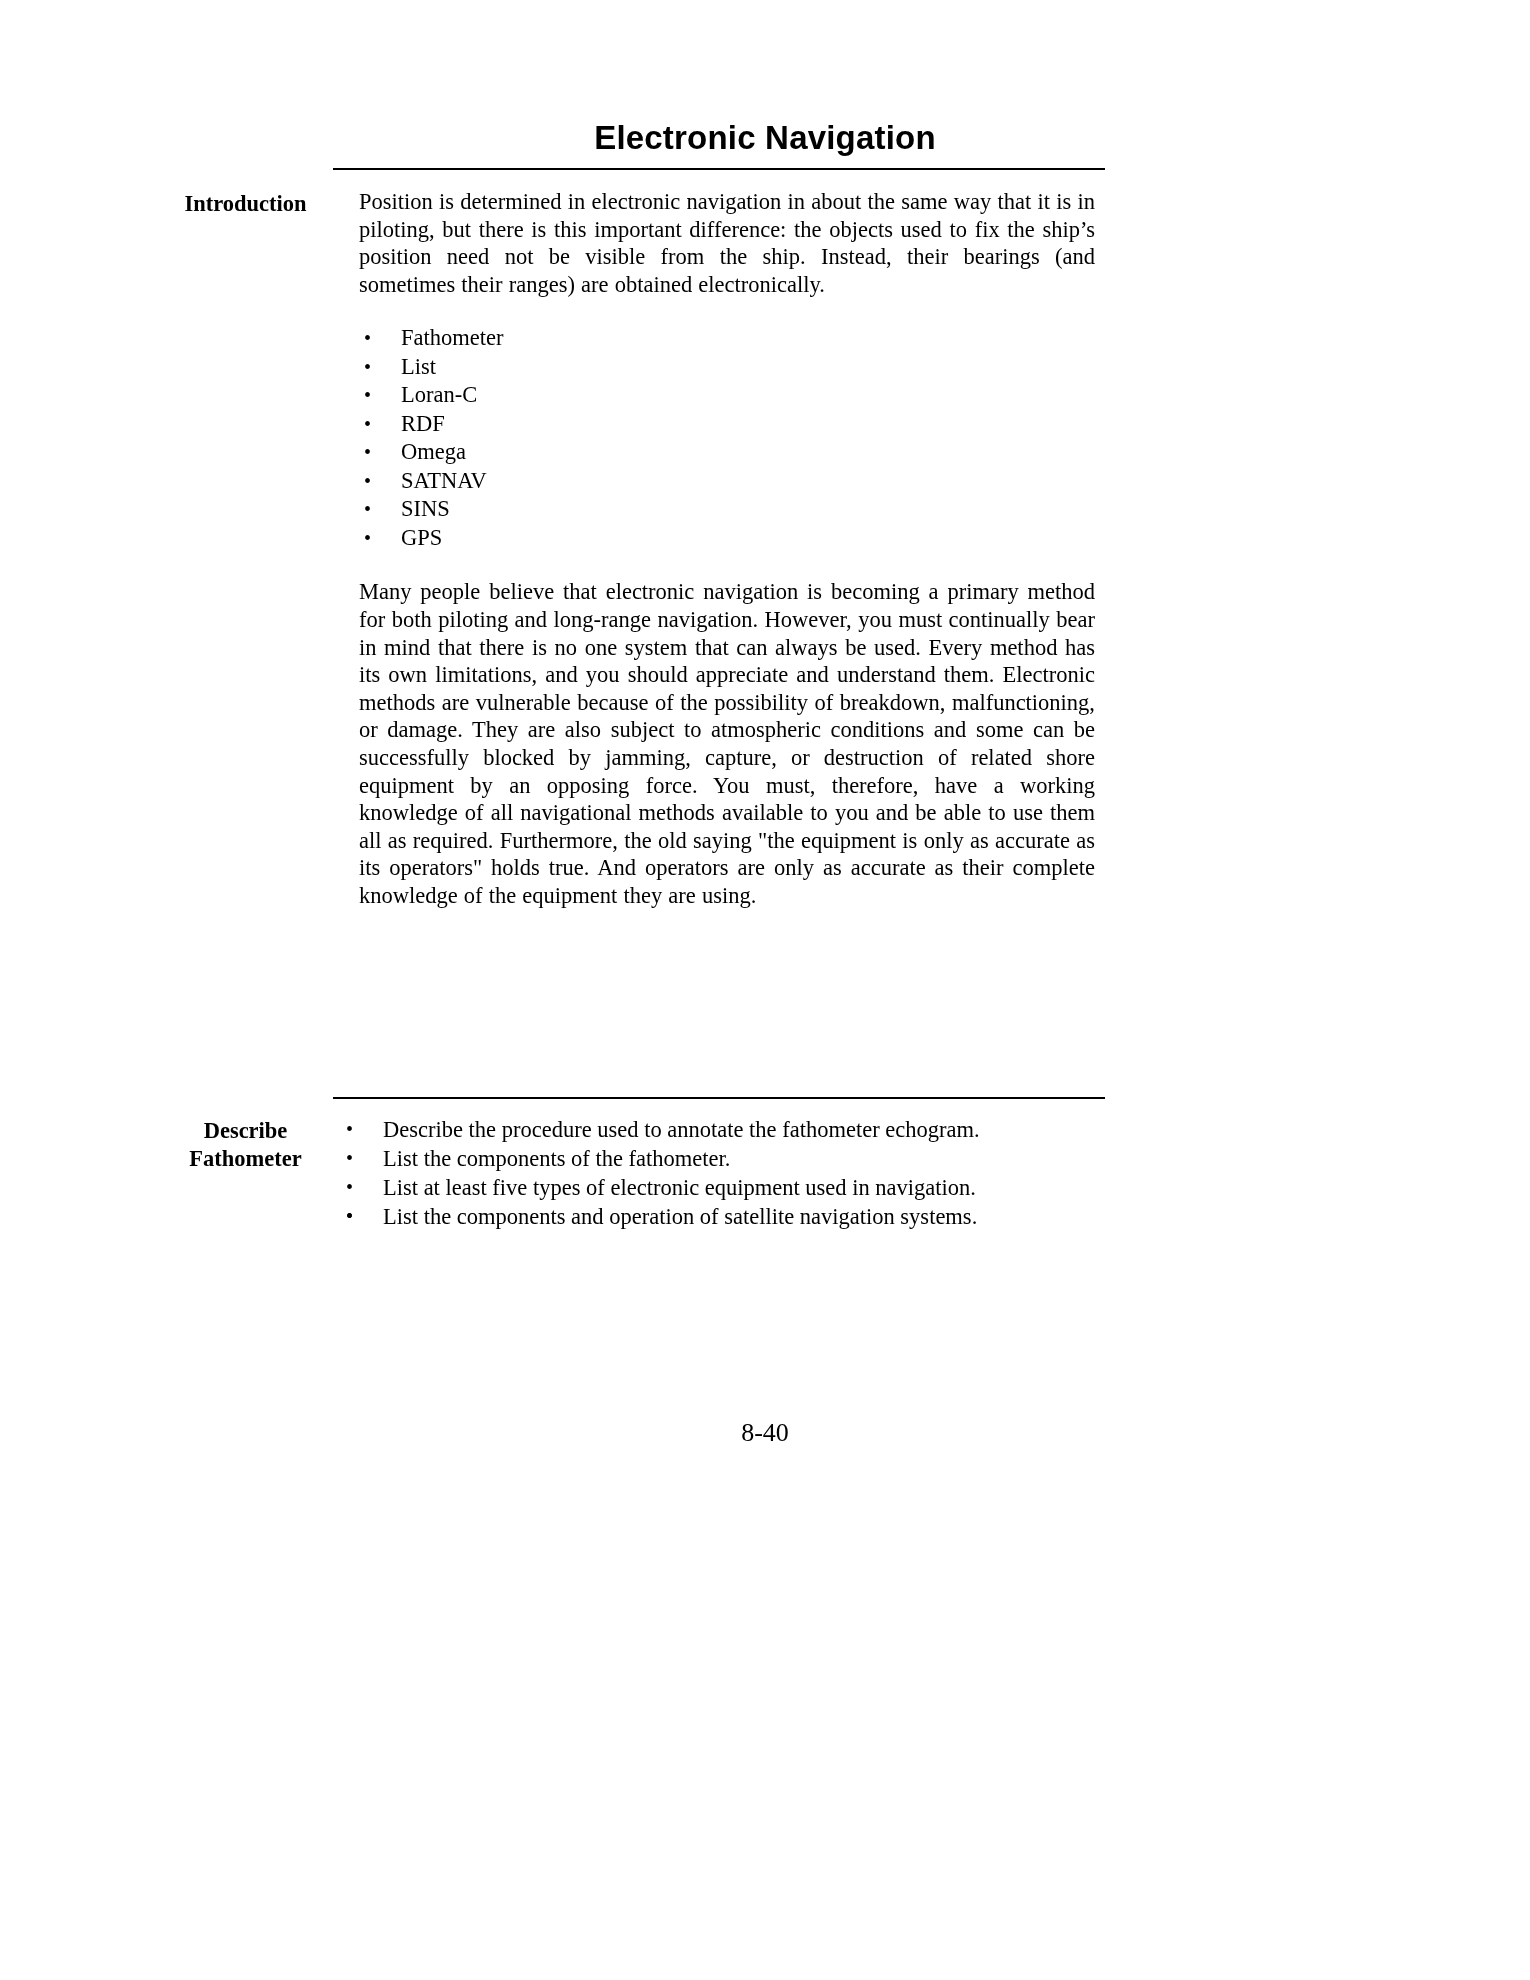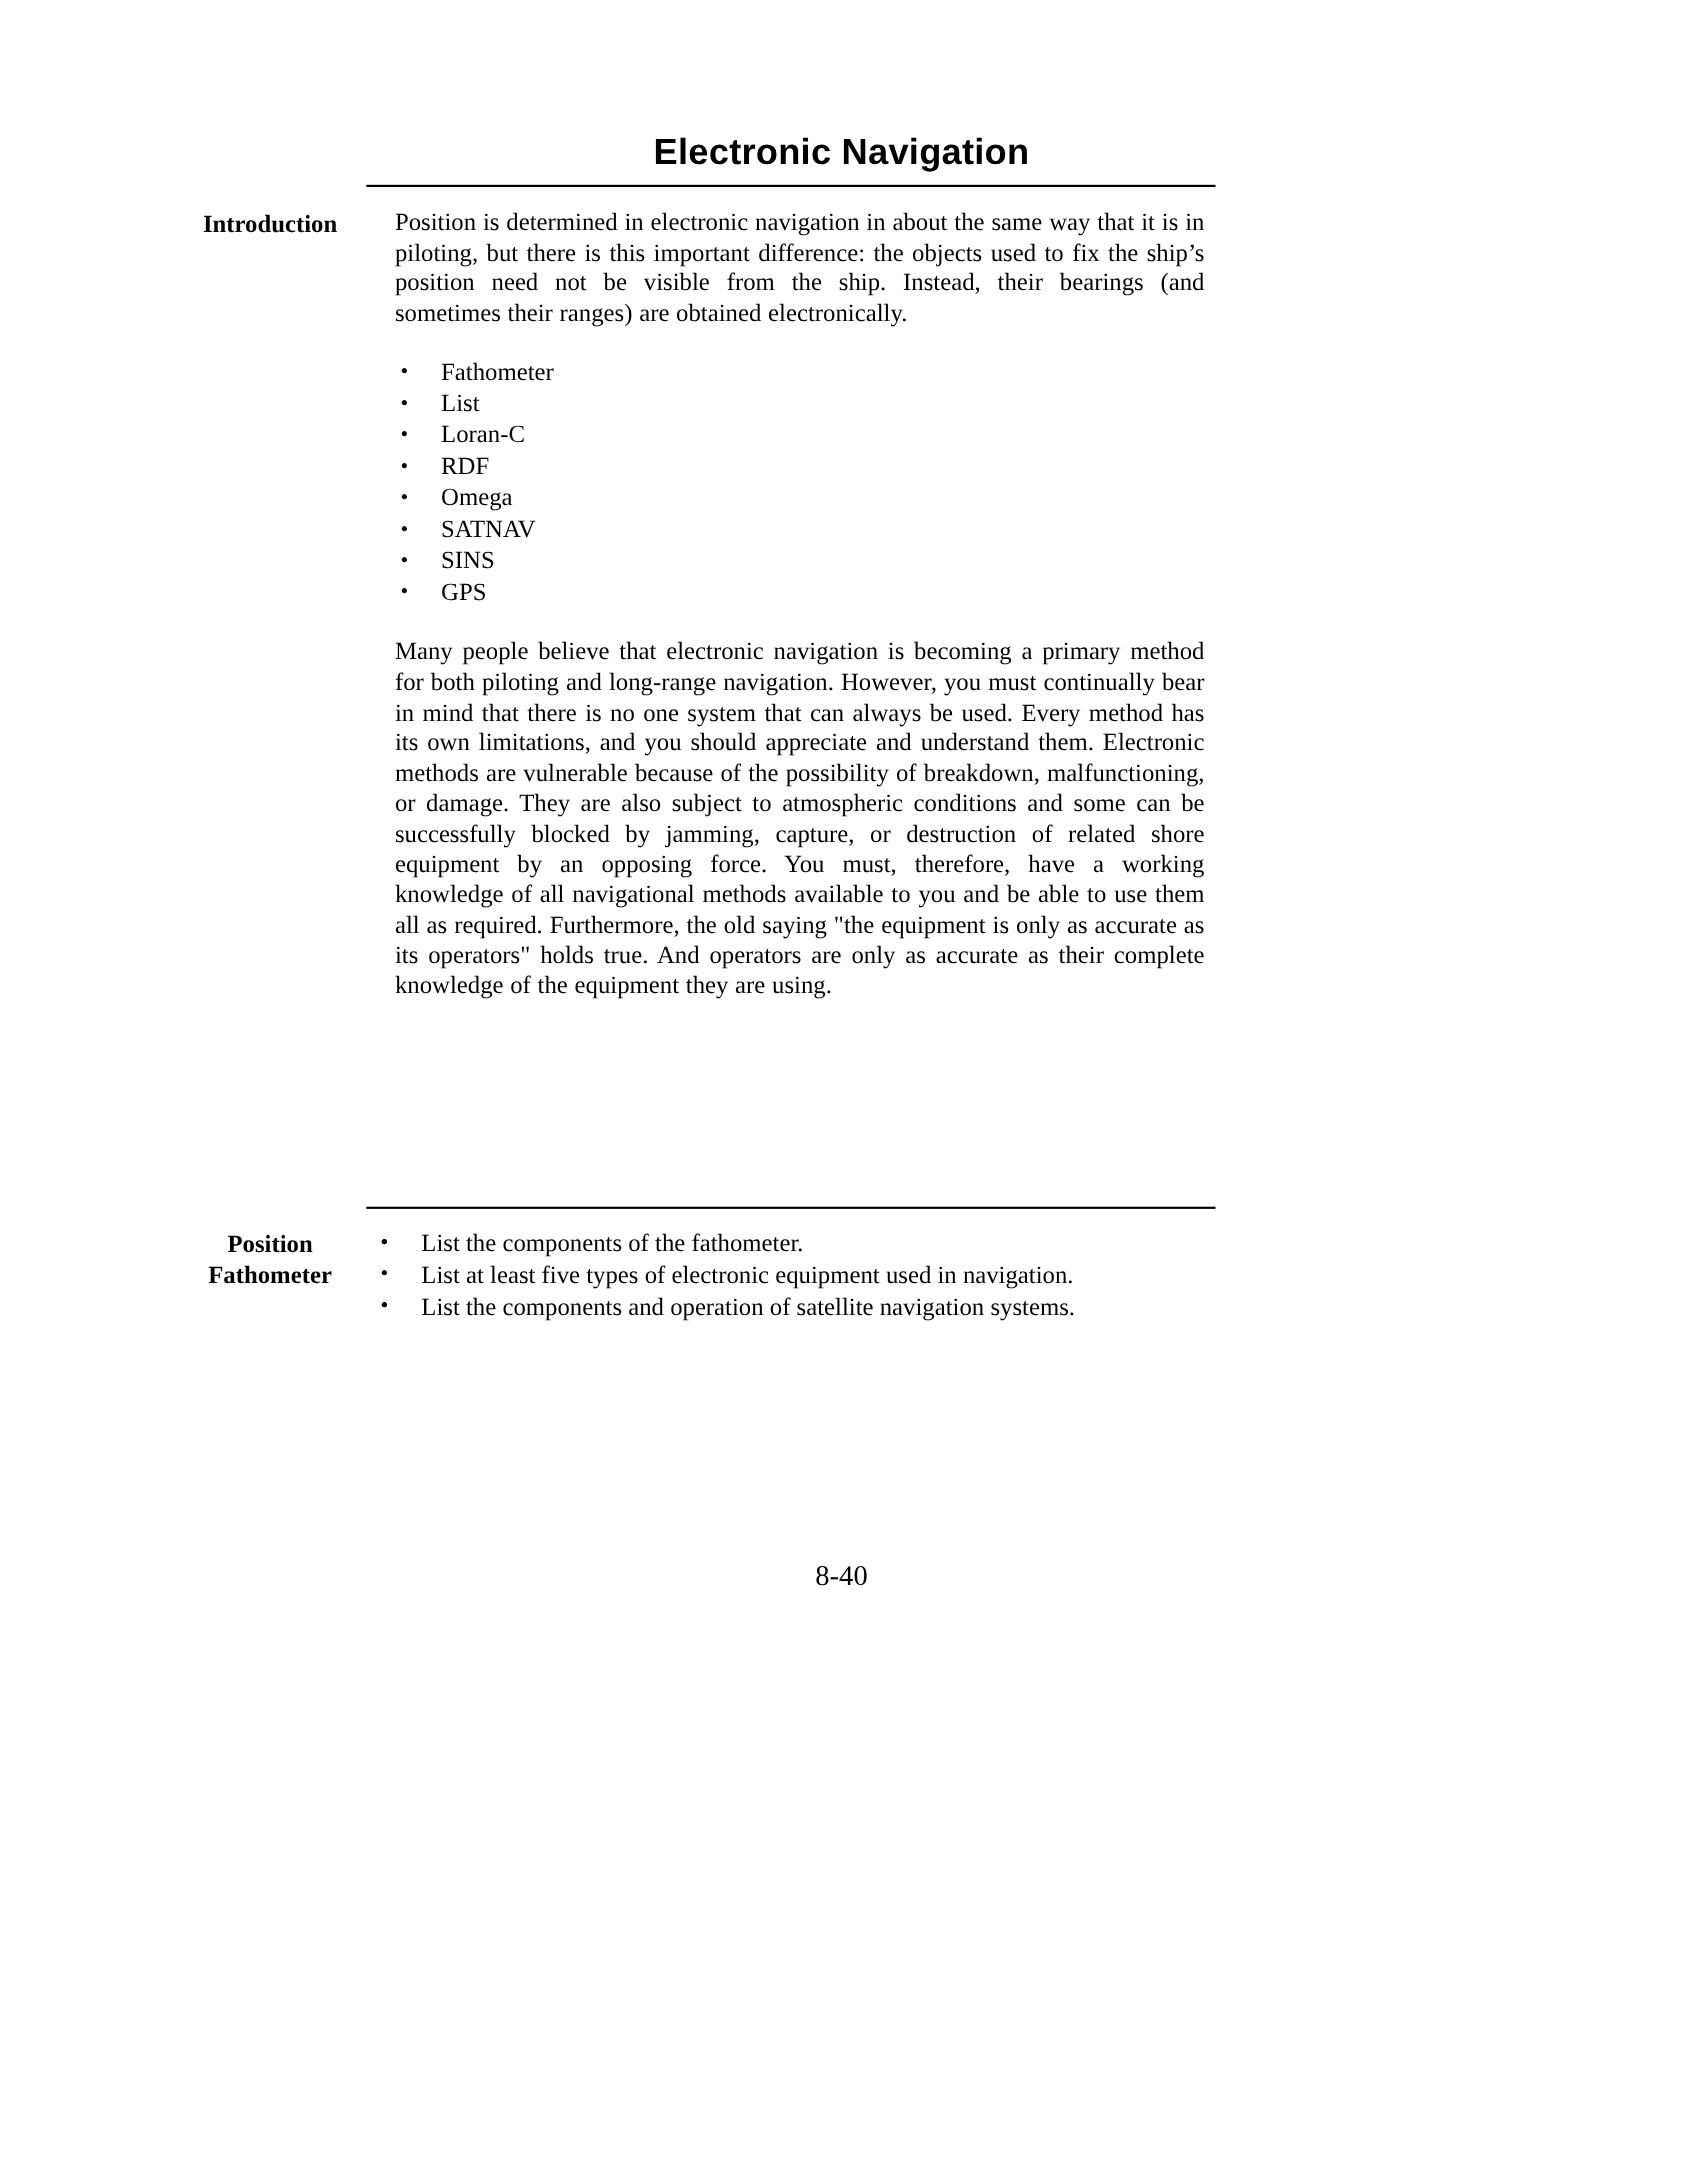--- a/index.html
+++ b/index.html
@@ -179,28 +179,29 @@
         <span>GPS</span>
       </li>
     </ul>
 
     <p class="para">Many people believe that electronic navigation is becoming a primary method for both piloting and long-range navigation. However, you must continually bear in mind that there is no one system that can always be used. Every method has its own limitations, and you should appreciate and understand them. Electronic methods are vulnerable because of the possibility of breakdown, malfunctioning, or damage. They are also subject to atmospheric conditions and some can be successfully blocked by jamming, capture, or destruction of related shore equipment by an opposing force. You must, therefore, have a working knowledge of all navigational methods available to you and be able to use them all as required. Furthermore, the old saying "the equipment is only as accurate as its operators" holds true. And operators are only as accurate as their complete knowledge of the equipment they are using.</p>
   </div>
 
   <div class="rule rule-bottom"></div>
 
   <div class="margin-label label-objectives">
-    <span class="lbl-line">Position</span>
+    <span class="lbl-line">Describe</span>
     <span class="lbl-line">Fathometer</span>
   </div>
 
   <div class="objectives-col">
     <ul class="bullets">
       <li>
         <span class="bullet-dot">•</span>
+        <span>Describe the procedure used to annotate the fathometer echogram.</span>
       </li>
       <li>
         <span class="bullet-dot">•</span>
         <span>List the components of the fathometer.</span>
       </li>
       <li>
         <span class="bullet-dot">•</span>
         <span>List at least five types of electronic equipment used in navigation.</span>
       </li>
       <li>

